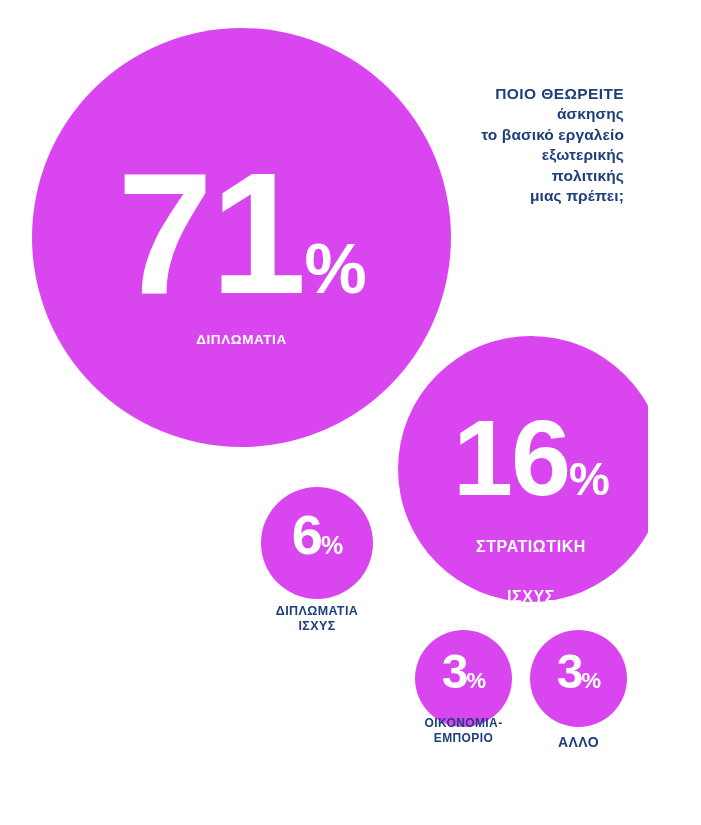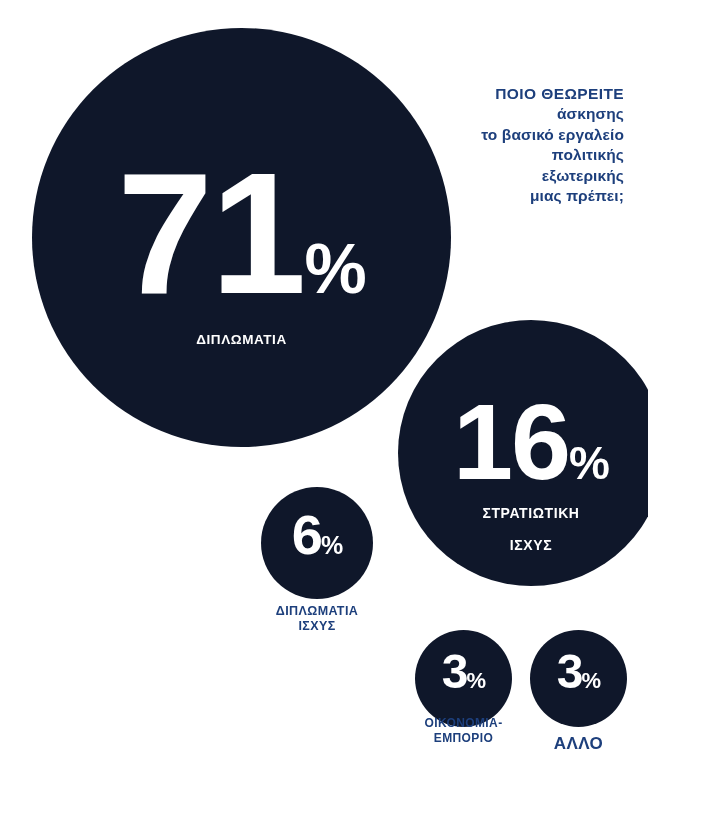--- a/index.html
+++ b/index.html
@@ -37,21 +37,21 @@
     white-space: nowrap;
   }
   .question .q-line.caps {
     letter-spacing: 0.4px;
   }
 
   
   .bubble {
     position: absolute;
     border-radius: 50%;
-    background: #0f172a;
+    background: #d946ef;
     box-sizing: border-box;
   }
   .bubble-inner {
     position: absolute;
     left: 0;
     right: 0;
     text-align: center;
     color: #ffffff;
   }
   .value {
@@ -92,27 +92,27 @@
   #bubble-diplomacy {
     left: 32px;   top: 28px;
     width: 419px; height: 419px;
   }
   #bubble-diplomacy .bubble-inner { top: 126px; }
   #bubble-diplomacy .value { font-size: 172px; }
   #bubble-diplomacy .value .pct { font-size: 70px; }
   #bubble-diplomacy .inner-label { font-size: 13.5px; margin-top: 20px; }
 
   #bubble-military {
-    left: 398px;  top: 320px;
+    left: 398px;  top: 336px;
     width: 266px; height: 266px;
   }
   #bubble-military .bubble-inner { top: 72px; }
   #bubble-military .value { font-size: 108px; }
   #bubble-military .value .pct { font-size: 46px; }
-  #bubble-military .inner-label { font-size: 14px; margin-top: 14px; }
+  #bubble-military .inner-label { font-size: 16px; margin-top: 30px; }
 
   #bubble-both {
     left: 261px;  top: 487px;
     width: 112px; height: 112px;
   }
   #bubble-both .bubble-inner { top: 22px; }
   #bubble-both .value { font-size: 56px; }
   #bubble-both .value .pct { font-size: 25px; }
 
   #bubble-economy {
@@ -127,33 +127,33 @@
     left: 530px;  top: 630px;
     width: 97px;  height: 97px;
   }
   #bubble-other .bubble-inner { top: 20px; }
   #bubble-other .value { font-size: 48px; }
   #bubble-other .value .pct { font-size: 22px; }
 
   
   #label-both     { left: 237px; top: 604px; width: 160px; font-size: 12.5px; }
   #label-economy  { left: 393px; top: 716px; width: 141px; font-size: 12px; }
-  #label-other    { left: 513px; top: 734px; width: 131px; font-size: 17px; }
+  #label-other    { left: 513px; top: 734px; width: 131px; font-size: 14px; }
 </style>
 </head>
 <body>
 
 <div id="canvas">
 
   <div class="question">
     <span class="q-line caps">ΠΟΙΟ ΘΕΩΡΕΙΤΕ</span>
     <span class="q-line">άσκησης</span>
     <span class="q-line">το βασικό εργαλείο</span>
+    <span class="q-line">εξωτερικής</span>
     <span class="q-line">πολιτικής</span>
-    <span class="q-line">εξωτερικής</span>
     <span class="q-line">μιας πρέπει;</span>
   </div>
 
   <div class="bubble" id="bubble-diplomacy">
     <div class="bubble-inner">
       <span class="value"><span>71</span><span class="pct">%</span></span>
       <span class="inner-label">ΔΙΠΛΩΜΑΤΙΑ</span>
     </div>
   </div>
 

